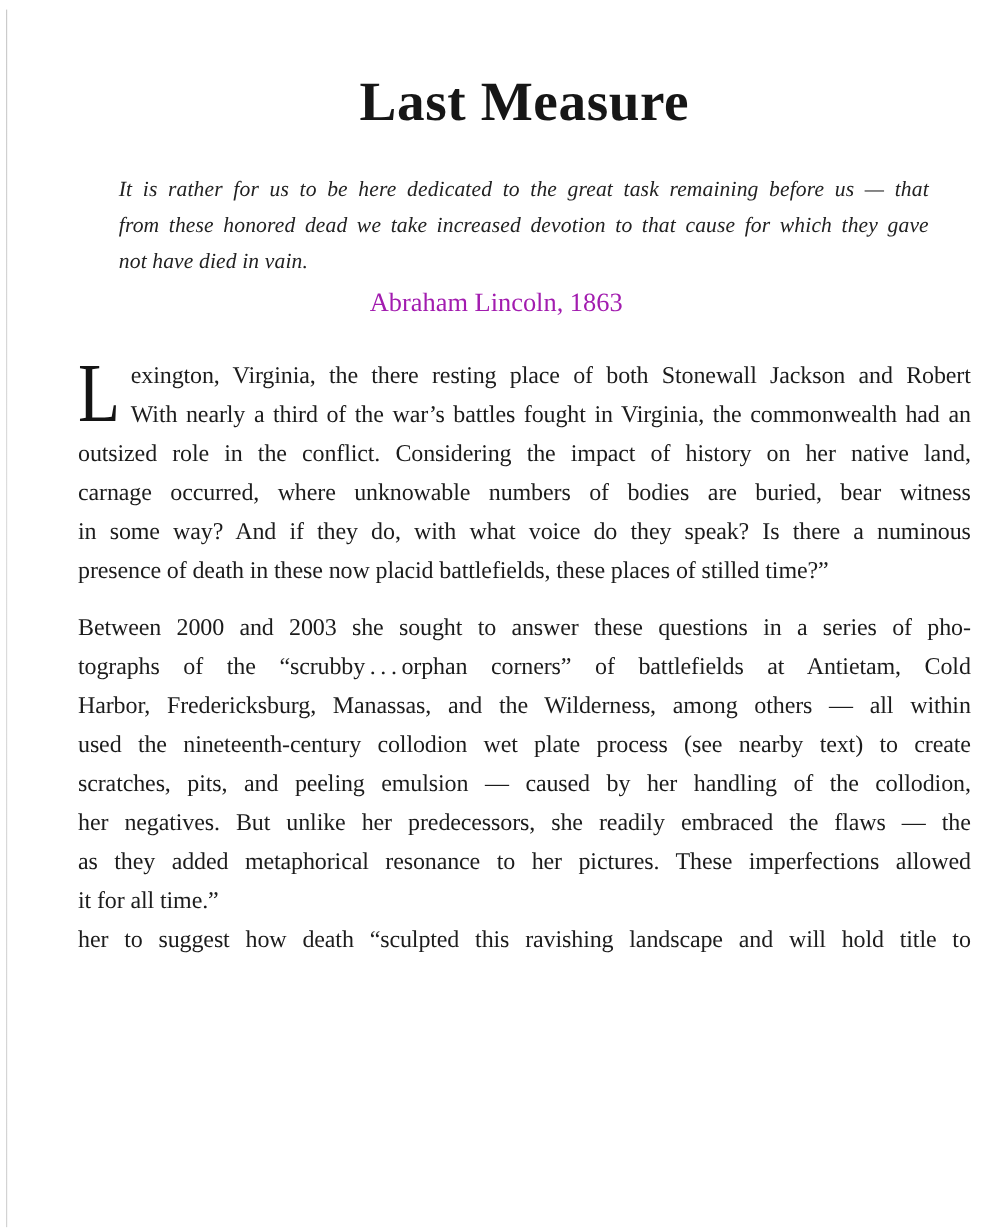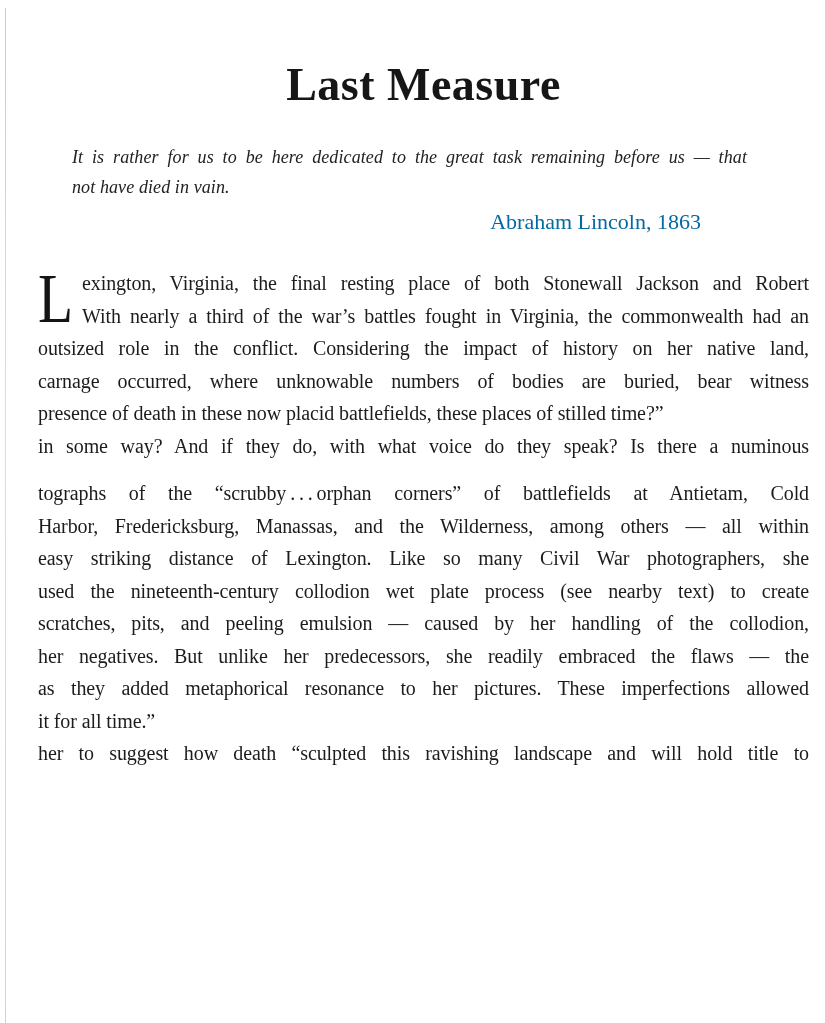--- a/index.html
+++ b/index.html
@@ -14,20 +14,21 @@
   }
   .gutter-line{
     position:absolute;left:5px;top:8px;bottom:0;width:1px;
     background:linear-gradient(to bottom,#b9b9b9,#d2d2d2 40%,#c4c4c4);
     opacity:.75;
   }
   .content{
     position:relative;
     padding:0 16px 0 38px;
     box-sizing:border-box;
+    margin-left:27px;
   }
   .title{
     margin:0;
     padding-top:58px;
     text-align:center;
     font-size:46px;
     font-weight:700;
     letter-spacing:.5px;
     line-height:54px;
     color:#161616;
@@ -40,23 +41,23 @@
     font-size:18px;
     line-height:30px;
     color:#222;
   }
   .epigraph .line{letter-spacing:.1px;}
   .attribution{
     margin-top:5px;
     font-style:normal;
     font-size:22px;
     line-height:30px;
-    text-align:right;
+    text-align:center;
     padding-right:46px;
-    color:#0369a1;
+    color:#a21caf;
   }
   .body-text{
     margin-top:30px;
     font-size:20px;
     line-height:32.5px;
     letter-spacing:-0.1px;
     color:#1c1c1c;
   }
   .para{overflow:visible;}
   .para + .para{margin-top:15px;}
@@ -84,39 +85,40 @@
 
 <div class="page">
   <div class="gutter-line"></div>
   <div class="content">
 
     <h1 class="title">Last Measure</h1>
 
     <div class="epigraph">
       <div>
           <div class="line">It is rather for us to be here dedicated to the great task remaining before us — that</div>
+          <div class="line">from these honored dead we take increased devotion to that cause for which they gave</div>
           <div class="line last">not have died in vain.</div>
         </div>
       <div class="attribution">Abraham Lincoln, 1863</div>
     </div>
 
     <div class="body-text">
       <div class="para">
         <span class="dropcap">L</span>
-      <div class="line">exington, Virginia, the final resting place of both Stonewall Jackson and Robert</div>
+      <div class="line">exington, Virginia, the there resting place of both Stonewall Jackson and Robert</div>
           <div class="line">With nearly a third of the war’s battles fought in Virginia, the commonwealth had an</div>
           <div class="line">outsized role in the conflict. Considering the impact of history on her native land,</div>
           <div class="line">carnage occurred, where unknowable numbers of bodies are buried, bear witness</div>
+          <div class="line">in some way? And if they do, with what voice do they speak? Is there a numinous</div>
           <div class="line last">presence of death in these now placid battlefields, these places of stilled time?”</div>
-          <div class="line">in some way? And if they do, with what voice do they speak? Is there a numinous</div>
         </div>
       <div class="para">
+          <div class="line">Between 2000 and 2003 she sought to answer these questions in a series of pho-</div>
           <div class="line">tographs of the “scrubby . . . orphan corners” of battlefields at Antietam, Cold</div>
           <div class="line">Harbor, Fredericksburg, Manassas, and the Wilderness, among others — all within</div>
-          <div class="line">easy striking distance of Lexington. Like so many Civil War photographers, she</div>
           <div class="line">used the nineteenth-century collodion wet plate process (see nearby text) to create</div>
           <div class="line">scratches, pits, and peeling emulsion — caused by her handling of the collodion,</div>
           <div class="line">her negatives. But unlike her predecessors, she readily embraced the flaws — the</div>
           <div class="line">as they added metaphorical resonance to her pictures. These imperfections allowed</div>
           <div class="line last">it for all time.”</div>
           <div class="line">her to suggest how death “sculpted this ravishing landscape and will hold title to</div>
         </div>
     </div>
 
   </div>

